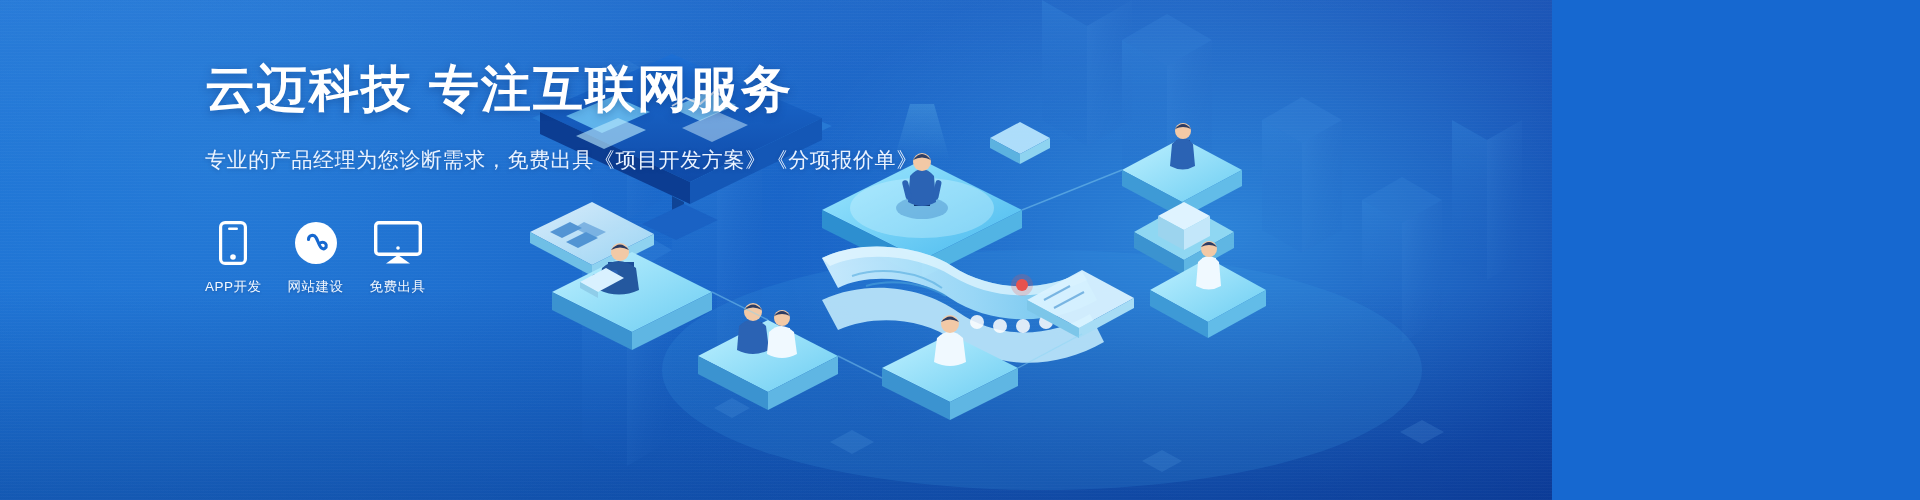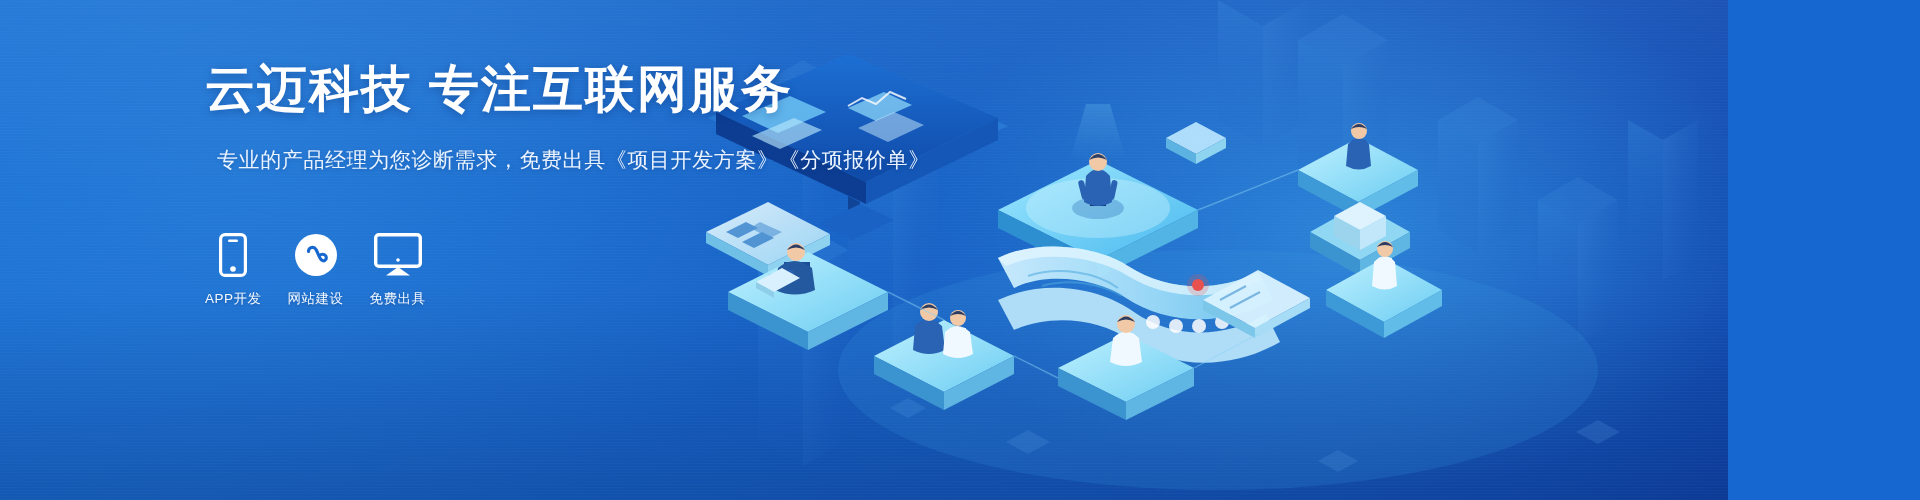--- a/index.html
+++ b/index.html
@@ -2,21 +2,21 @@
 <html><head>
 <meta charset="utf-8">
 <style>
   html,body{margin:0;padding:0;}
   body{
     width:1920px;height:500px;overflow:hidden;
     font-family:"Liberation Sans","DejaVu Sans",sans-serif;
     background:#1668d0;
   }
   .banner{
-    position:relative;width:1728px;height:500px;overflow:hidden;
+    position:relative;width:1552px;height:500px;overflow:hidden;
     background:
       radial-gradient(ellipse 900px 560px at 78% 46%, rgba(49,140,222,0.85) 0%, rgba(28,108,205,0.25) 48%, rgba(20,86,190,0) 72%),
       radial-gradient(ellipse 1100px 700px at 14% 34%, rgba(45,133,220,0.55) 0%, rgba(25,100,200,0.12) 55%, rgba(18,80,185,0) 78%),
       linear-gradient(118deg,#1b72d6 0%,#1a6ccf 22%,#1763c7 45%,#1558bd 66%,#1148ae 86%,#0e3ea3 100%);
   }
   .banner:before{
     content:"";position:absolute;inset:0;
     background:
       linear-gradient(180deg, rgba(255,255,255,0.045) 0%, rgba(255,255,255,0) 38%),
       linear-gradient(0deg, rgba(4,40,110,0.30) 0%, rgba(4,40,110,0) 42%);
@@ -33,26 +33,25 @@
   .copy{position:absolute;left:205px;top:62px;width:720px;z-index:6;}
   .headline{
     font-size:50px;line-height:1.1;font-weight:bold;color:#ffffff;
     letter-spacing:2px;margin:0 0 26px 0;white-space:nowrap;
     text-shadow:0 2px 8px rgba(3,35,95,0.35);
   }
   .sub{
     font-size:21px;line-height:1.62;color:#eaf3ff;font-weight:normal;
     letter-spacing:.6px;white-space:nowrap;
     text-shadow:0 1px 4px rgba(3,35,95,0.28);
-    margin-left:12px;
   }
   .sub div{margin:0;}
 
   
-  .services{position:absolute;left:205px;top:232px;display:flex;align-items:flex-start;z-index:6;}
+  .services{position:absolute;left:205px;top:220px;display:flex;align-items:flex-start;z-index:6;}
   .service{display:flex;flex-direction:column;align-items:center;margin-right:26px;width:auto;}
   .service:last-child{margin-right:0;}
   .svc-ico{height:46px;display:flex;align-items:center;justify-content:center;margin-bottom:12px;}
   .svc-ico svg{display:block;}
   .svc-label{
     font-size:13.5px;color:#f2f8ff;letter-spacing:.5px;white-space:nowrap;
     text-shadow:0 1px 3px rgba(3,35,95,0.3);
   }
 
   

